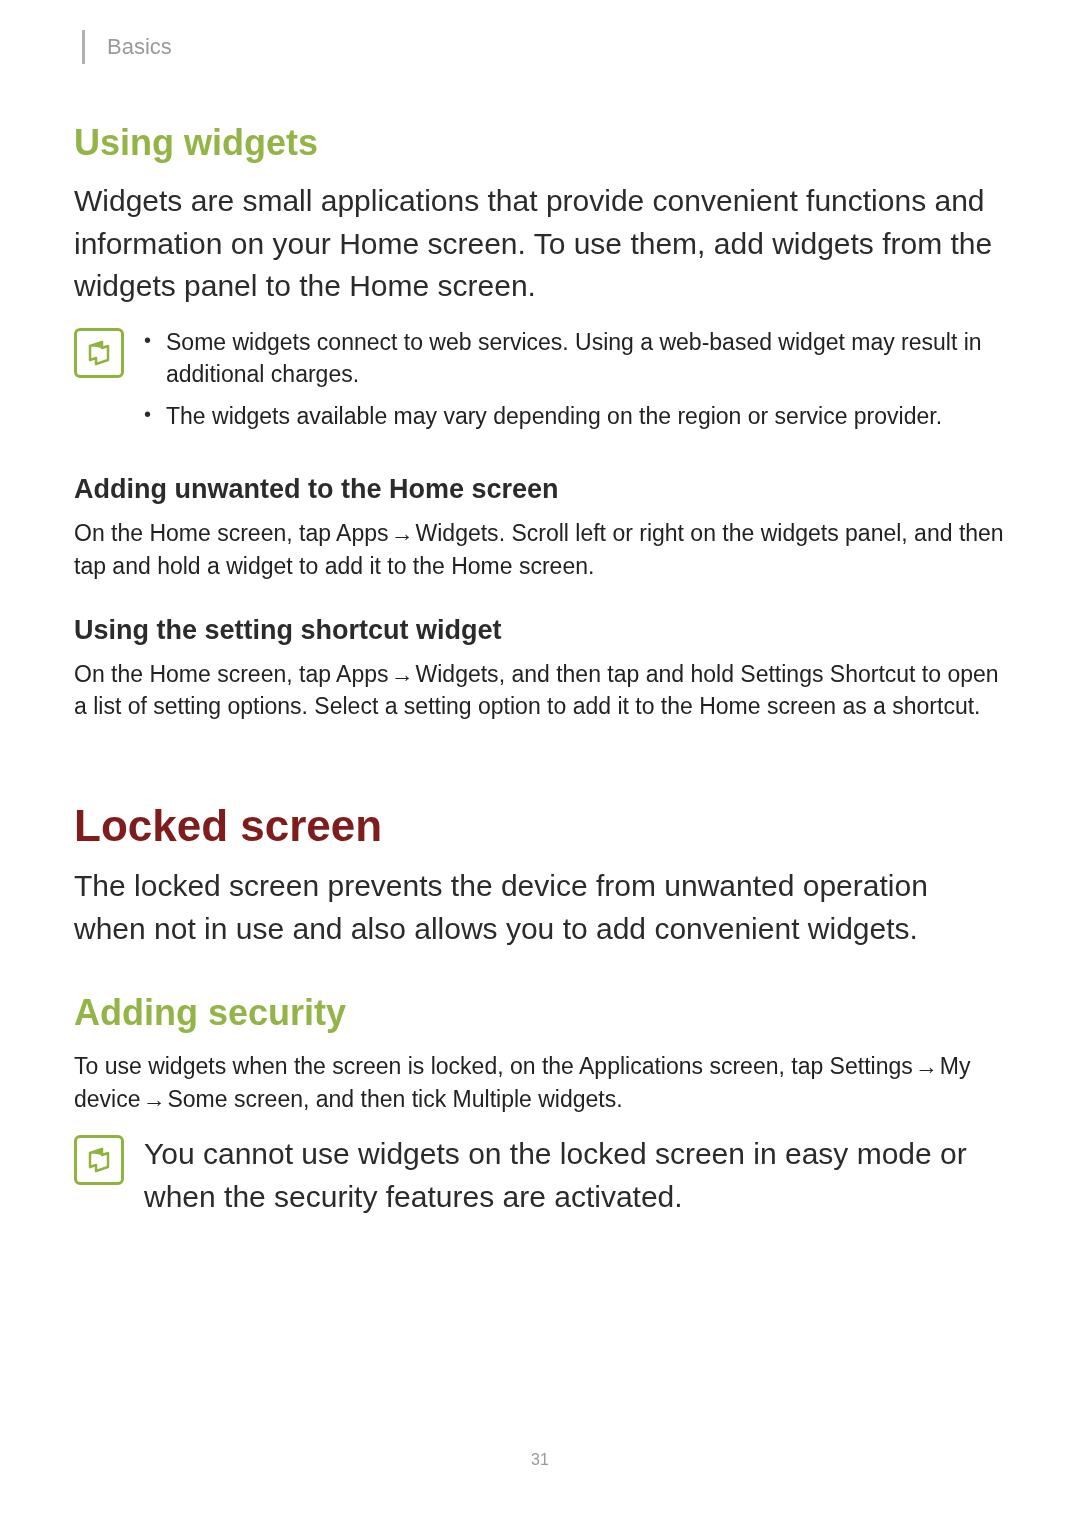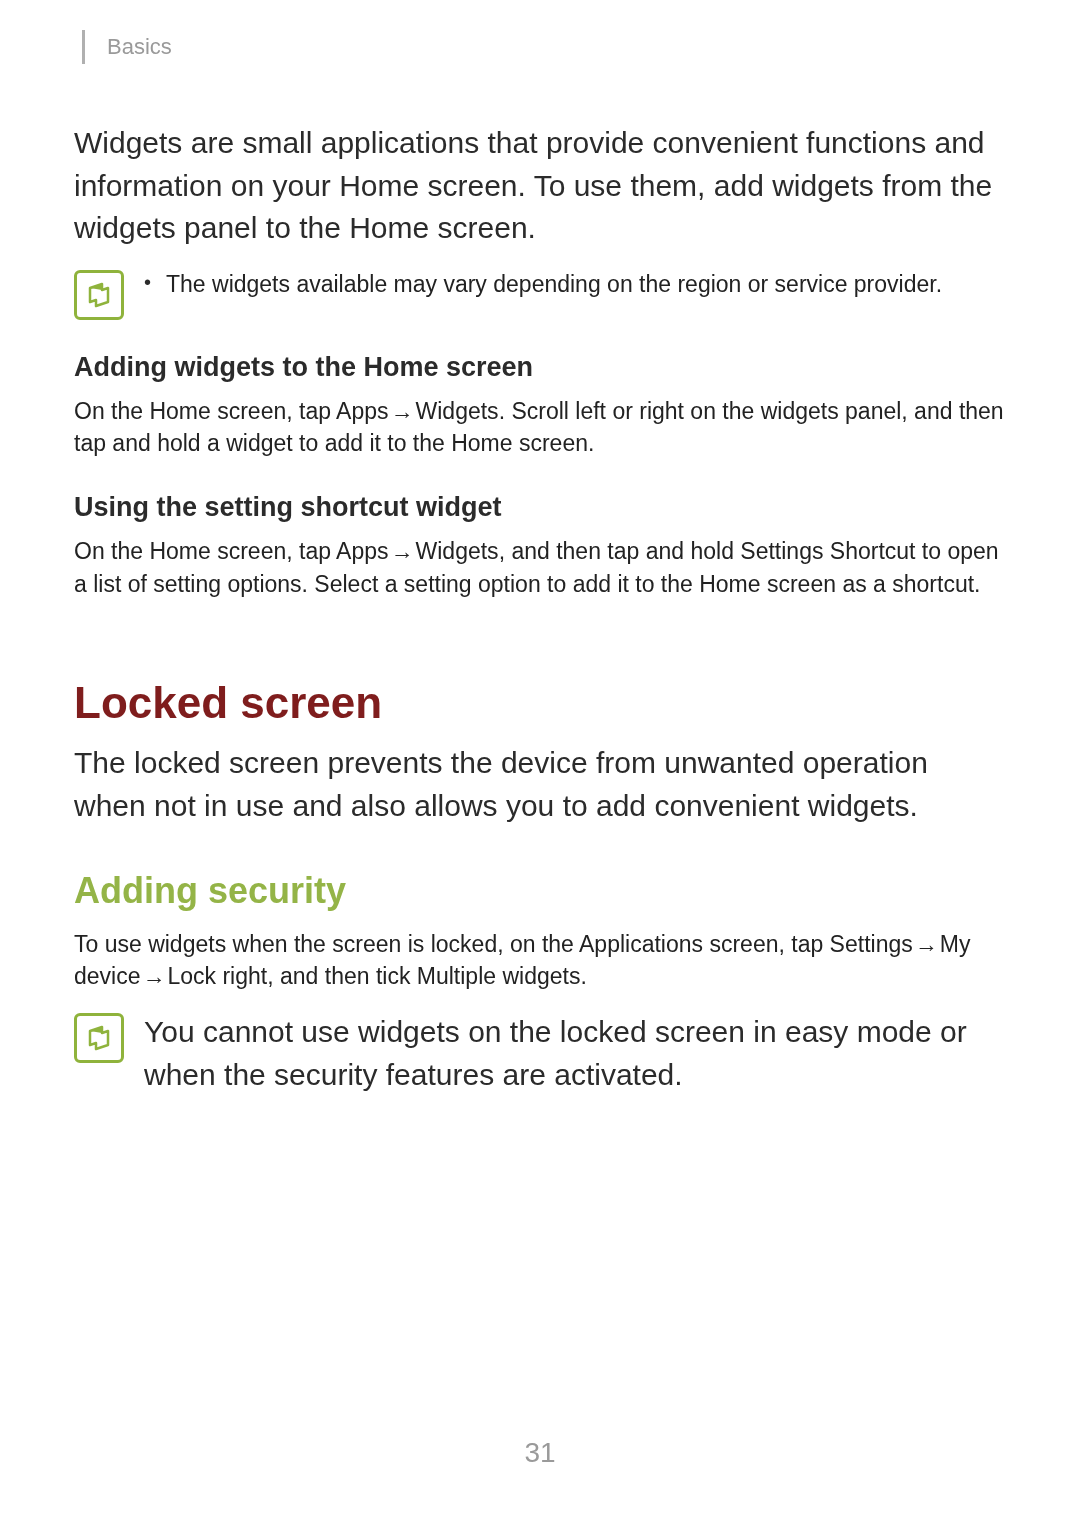--- a/index.html
+++ b/index.html
@@ -109,65 +109,67 @@
     display: inline-block;
     padding: 0 2px;
   }
   .page-number {
     position: absolute;
     bottom: 58px;
     left: 0;
     right: 0;
     text-align: center;
     color: #9a9a9a;
-    font-size: 28px;
+    font-size: 16px;
   }
 </style>
 </head>
 <body>
 
 <div class="page">
 
   <div class="header-bar">
     <div class="header-tick"></div>
     <div class="header-label">Basics</div>
   </div>
 
+  <h2 class="h2">Using widgets</h2>
   <p class="body">Widgets are small applications that provide convenient functions and information on your Home screen. To use them, add widgets from the widgets panel to the Home screen.</p>
 
   <div class="note-row">
     <div class="note-icon">
       <svg width="30" height="30" viewBox="0 0 30 30">
         <path d="M6 22 L6 8 L18 4 L18 10 L24 8 L24 22 L12 26 L12 20 Z" fill="none" stroke="#8fb33c" stroke-width="2.5" stroke-linejoin="round"></path>
         <path d="M6 8 L18 4 L18 10 Z" fill="#8fb33c"></path>
       </svg>
     </div>
     <div class="note-content">
       <ul class="bullet-list">
+        <li>Some widgets connect to web services. Using a web-based widget may result in additional charges.</li>
         <li>The widgets available may vary depending on the region or service provider.</li>
       </ul>
     </div>
   </div>
 
-  <h3 class="h3">Adding widgets to the Home screen</h3>
+  <h3 class="h3">Adding unwanted to the Home screen</h3>
   <p class="mixed-para">
     <span>On the Home screen, tap </span><b>Apps</b><span class="arrow"> → </span><b>Widgets</b><span>. Scroll left or right on the widgets panel, and then tap and hold a widget to add it to the Home screen.</span>
   </p>
 
   <h3 class="h3">Using the setting shortcut widget</h3>
   <p class="mixed-para">
     <span>On the Home screen, tap </span><b>Apps</b><span class="arrow"> → </span><b>Widgets</b><span>, and then tap and hold </span><b>Settings Shortcut</b><span> to open a list of setting options. Select a setting option to add it to the Home screen as a shortcut.</span>
   </p>
 
   <h1 class="h1">Locked screen</h1>
   <p class="body">The locked screen prevents the device from unwanted operation when not in use and also allows you to add convenient widgets.</p>
 
   <h2 class="h2" style="margin-top:42px">Adding security</h2>
   <p class="mixed-para">
-    <span>To use widgets when the screen is locked, on the Applications screen, tap </span><b>Settings</b><span class="arrow"> → </span><b>My device</b><span class="arrow"> → </span><b>Lock right</b><span>, and then tick </span><b>Multiple widgets</b><span>.</span>
+    <span>To use widgets when the screen is locked, on the Applications screen, tap </span><b>Settings</b><span class="arrow"> → </span><b>My device</b><span class="arrow"> → </span><b>Some screen</b><span>, and then tick </span><b>Multiple widgets</b><span>.</span>
   </p>
 
   <div class="note-row">
     <div class="note-icon">
       <svg width="30" height="30" viewBox="0 0 30 30">
         <path d="M6 22 L6 8 L18 4 L18 10 L24 8 L24 22 L12 26 L12 20 Z" fill="none" stroke="#8fb33c" stroke-width="2.5" stroke-linejoin="round"></path>
         <path d="M6 8 L18 4 L18 10 Z" fill="#8fb33c"></path>
       </svg>
     </div>
     <div class="note-content">

